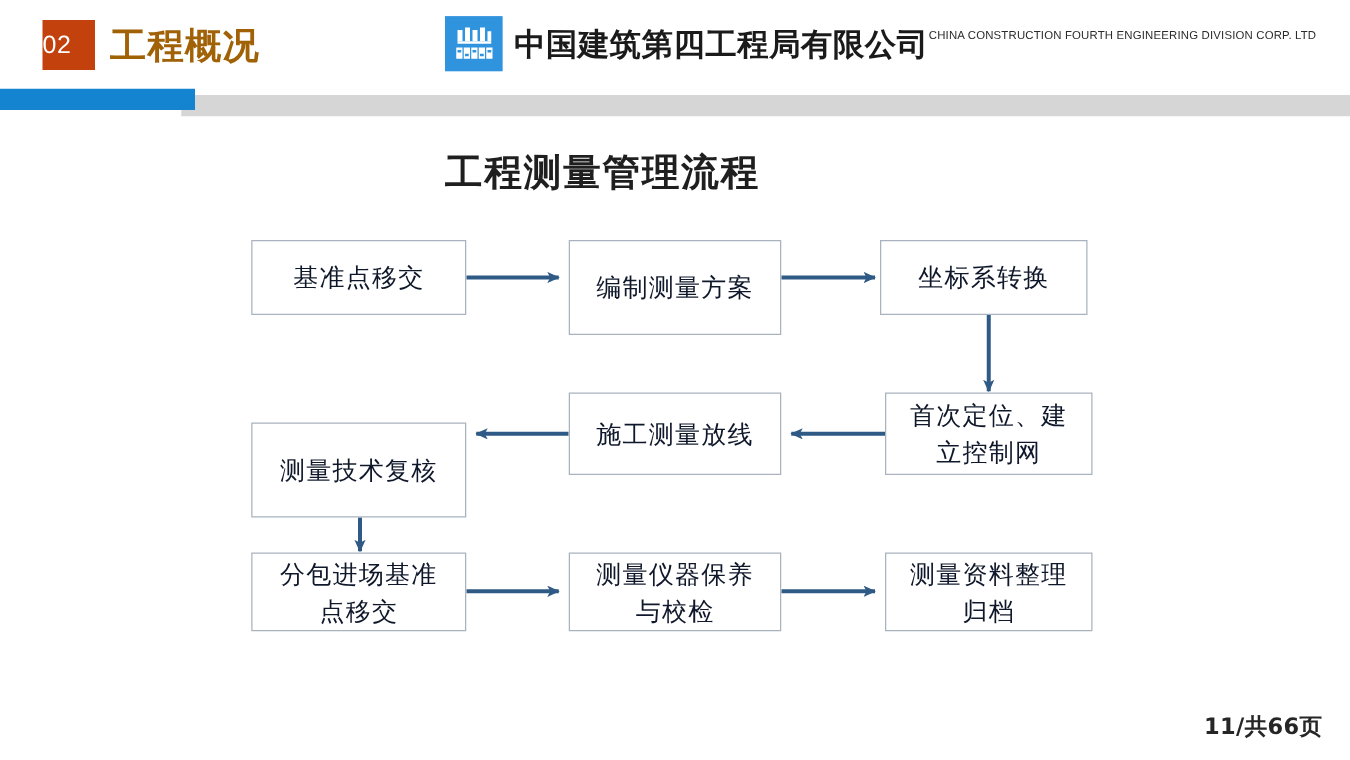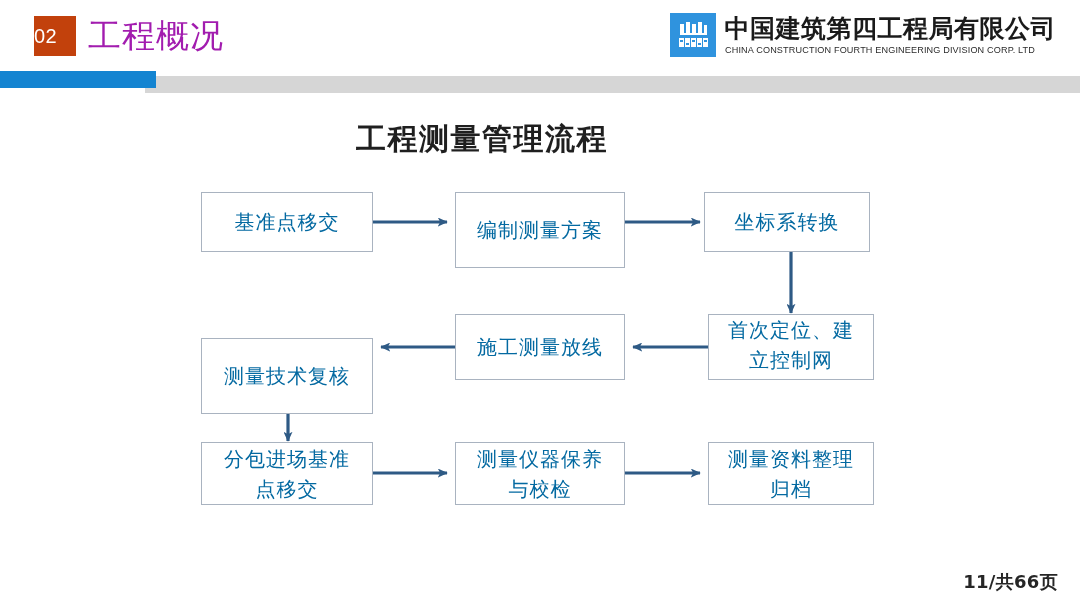--- a/index.html
+++ b/index.html
@@ -34,25 +34,25 @@
     font-size: 20px;
     line-height: 40px;
     text-align: left;
     font-family: "Liberation Sans", sans-serif;
     letter-spacing: 0.5px;
   }
   #section-title {
     position: absolute;
     left: 88px;
     top: 12px;
-    font-size: 33px;
+    font-size: 29px;
     line-height: 48px;
-    color: #a21caf;
+    color: #a16207;
     font-family: "DejaVu Sans", "Liberation Sans", sans-serif;
-    font-weight: 400;
+    font-weight: 700;
     letter-spacing: 1px;
     white-space: nowrap;
   }
   #accent-bar-gray {
     position: absolute;
     left: 145px;
     top: 76px;
     width: 935px;
     height: 17px;
     background: #d6d6d6;
@@ -78,21 +78,21 @@
   #brand-mark {
     width: 46px;
     height: 44px;
     background: #2f93de;
     position: relative;
     flex: 0 0 auto;
   }
   #brand-mark svg { display: block; }
   #brand-text {
     display: flex;
-    flex-direction: column;
+    flex-direction: row;
     justify-content: center;
   }
   #brand-cn {
     font-size: 25px;
     line-height: 29px;
     color: #1a1a1a;
     font-weight: 700;
     font-family: "DejaVu Sans", "Liberation Sans", sans-serif;
     letter-spacing: 0.5px;
     white-space: nowrap;
@@ -136,21 +136,21 @@
     box-sizing: border-box;
     background: #ffffff;
     border: 1.4px solid #a9b3c0;
     display: flex;
     align-items: center;
     justify-content: center;
     text-align: center;
     font-family: "DejaVu Serif", "Liberation Serif", serif;
     font-size: 20px;
     line-height: 27px;
-    color: #0369a1;
+    color: #0f172a;
     letter-spacing: 1px;
     padding: 2px 4px;
   }
   .node.two-line { line-height: 30px; }
 
   
   #arrows {
     position: absolute;
     left: 0; top: 0;
     width: 1080px;
@@ -259,21 +259,21 @@
   </div>
 
   <div class="node" style="left:455px; top:192px; width:170px; height:76px;">
     <span>编制测量方案</span>
   </div>
 
   <div class="node" style="left:704px; top:192px; width:166px; height:60px;">
     <span>坐标系转换</span>
   </div>
 
-  <div class="node two-line" style="left:708px; top:314px; width:166px; height:66px;font-family:Liberation Mono, monospace;">
+  <div class="node two-line" style="left:708px; top:314px; width:166px; height:66px;">
     <span>
       <span>首次定位、建</span><br>
       <span>立控制网</span>
     </span>
   </div>
 
   <div class="node" style="left:455px; top:314px; width:170px; height:66px;">
     <span>施工测量放线</span>
   </div>
 

